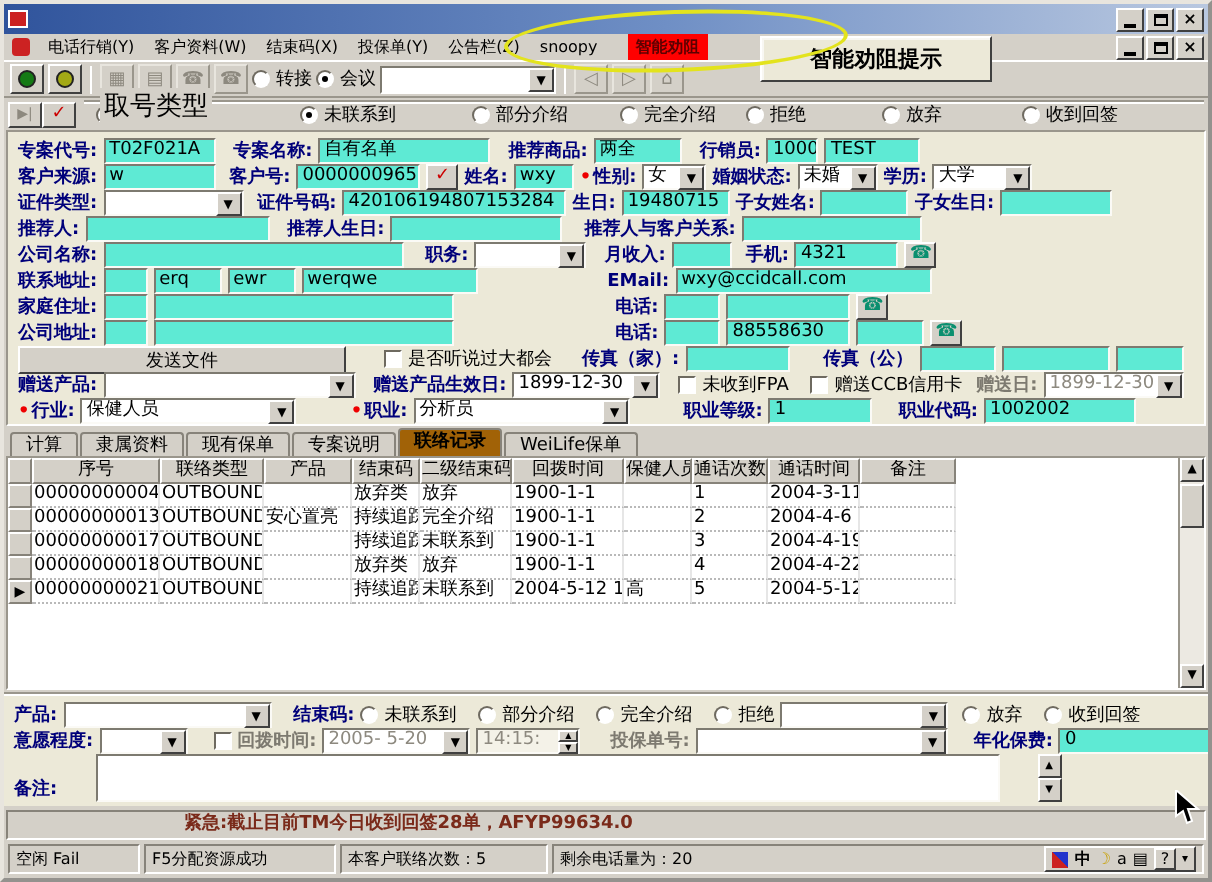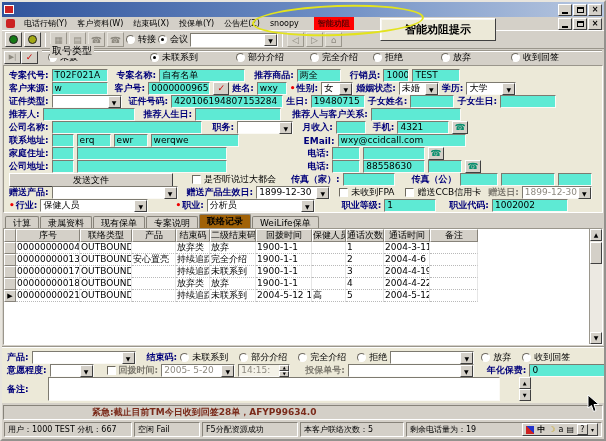--- a/index.html
+++ b/index.html
@@ -35,21 +35,21 @@
 .radio i{width:9px;height:9px;border-radius:50%;background:#fff;border:1px solid;border-color:#6e6a60 #fff #fff #6e6a60;flex:none}
 .radio.on i::after{content:'';display:block;width:3px;height:3px;border-radius:50%;background:#000;margin:2px}
 .cb{display:inline-flex;align-items:center;gap:3px;white-space:nowrap}
 .cb i{width:9px;height:9px;background:#fff;border:1px solid;border-color:#6e6a60 #fff #fff #6e6a60;flex:none}
 
 .dialrow{height:16px;display:flex;align-items:center;padding:1px 2px}
 .sbtn{width:17px;height:13px;background:#d4d0c8;border:1px solid;border-color:#fff #404040 #404040 #fff;font-size:7px;text-align:center;line-height:11px}
 .sbtn.dis{color:#8d897f}
 .sbtn .chk{color:#c00;font-weight:bold;font-size:9px}
 .dialgroup{flex:1;position:relative;height:14px;border-top:1px solid #9a968c;box-shadow:0 1px 0 #fff inset;margin-left:4px;display:flex;align-items:center}
-.dialgroup>.glabel{position:absolute;top:-7px;left:8px;background:#d4d0c8;padding:0 2px;font-size:10px}
+.dialgroup>.glabel{position:absolute;top:-7px;left:8px;background:#d4d0c8;padding:0 2px;font-size:13px}
 
 .formpanel{height:148px;background:#ece9d8;border:1px solid;border-color:#9a968c #fff #fff #9a968c;margin:0 1px;padding:3px 5px;display:flex;flex-direction:column;justify-content:space-between}
 .frow{display:flex;align-items:center;height:13px;gap:3px;white-space:nowrap}
 .lbl{color:#00007a;font-weight:bold;flex:none}
 .lbl.gray{color:#7d7a70}
 .req{color:#e00;margin-right:1px}
 .inp{height:13px;background:#5eead4;border:1px solid;border-color:#7d7a70 #fbfaf6 #fbfaf6 #7d7a70;padding:0 2px;line-height:11px;overflow:hidden;flex:none;color:#000}
 .ddw{display:flex;height:13px;flex:none;background:#fff;border:1px solid;border-color:#7d7a70 #fbfaf6 #fbfaf6 #7d7a70}
 .ddw .val{flex:1;padding:0 2px;line-height:11px;overflow:hidden}
 .ddw.dis .val{color:#8d897f}
@@ -69,21 +69,21 @@
 .gc{flex:none;border-bottom:1px dotted #b9b9b9;border-right:1px solid #e6e6e6;font-size:9px;line-height:11px;overflow:hidden;white-space:nowrap;padding:0 1px}
 .ind{width:12px}
 .gc.ind{background:#d4d0c8;border:1px solid;border-color:#fff #87837a #87837a #fff;text-align:center;font-size:7px;line-height:10px;padding:0}
 .w1{width:64px}.w2{width:52px}.w3{width:44px}.w4{width:34px}.w5{width:46px}.w6{width:56px}.w7{width:34px}.w8{width:38px}.w9{width:46px}.w10{width:48px}
 .vscroll{position:absolute;top:0;right:0;bottom:0;width:13px;background:#ece9e2;border-left:1px solid #9a968c;display:flex;flex-direction:column}
 .sarr{height:12px;background:#d4d0c8;border:1px solid;border-color:#fff #404040 #404040 #fff;font-size:6px;text-align:center;line-height:10px}
 .sthumb{height:22px;background:#d4d0c8;border:1px solid;border-color:#fff #404040 #404040 #fff;margin-top:1px}
 .vspacer{flex:1}
 
 .bottompanel{height:56px;background:#ece9d8;border-top:1px solid #fff;box-shadow:0 -1px 0 #9a968c;margin-top:2px;padding:3px 5px;display:flex;flex-direction:column;justify-content:space-between}
-.noteband{display:flex;align-items:center;gap:19px}
+.noteband{display:flex;align-items:flex-end;gap:19px}
 .notebox{width:452px;height:24px;background:#fff;border:1px solid;border-color:#7d7a70 #fbfaf6 #fbfaf6 #7d7a70}
 .spin{display:flex;flex-direction:column;width:12px}
 .spin b{height:12px;background:#d4d0c8;border:1px solid;border-color:#fff #404040 #404040 #fff;font-size:5px;text-align:center;line-height:10px;font-weight:normal}
 .timebox{display:flex;height:13px;flex:none;background:#f4f2e8;border:1px solid;border-color:#7d7a70 #fbfaf6 #fbfaf6 #7d7a70}
 .timebox .val{flex:1;padding:0 2px;line-height:11px;color:#8d897f}
 .udc{display:flex;flex-direction:column;width:10px}
 .udc b{height:6px;background:#d4d0c8;border:1px solid;border-color:#fff #404040 #404040 #fff;font-size:4px;line-height:4px;text-align:center;font-weight:normal}
 
 .noticebar{height:15px;margin:2px 1px 1px;background:#d4d0c8;border:1px solid;border-color:#87837a #fff #fff #87837a;line-height:13px;padding-left:88px;color:#7a2a1a;font-weight:bold}
 .statusbar{height:17px;display:flex;gap:2px;padding:1px 2px;font-size:8px;align-items:stretch}
@@ -530,26 +530,25 @@
           <b>▼</b>
         </span>
     </div>
   </div>
 
   <div class="noticebar">
     <span>紧急:截止目前TM今日收到回签28单，AFYP99634.0</span>
   </div>
 
   <div class="statusbar">
-    <span class="sp sp1">用户：1000 TEST 分机：667</span>
     <span class="sp sp2">空闲 Fail</span>
     <span class="sp sp3">F5分配资源成功</span>
     <span class="sp sp4">本客户联络次数：5</span>
     <span class="sp sp5">
-      <span>剩余电话量为：19</span>
+      <span>剩余电话量为：20</span>
       <span class="tray">
         <span class="tgrid"></span>
         <b>中</b>
         <span class="tmoon">☽</span>
         <span>a</span>
         <span>▤</span>
         <span class="tq">?</span>
         <span style="font-size:6px">▾</span>
       </span>
     </span>

